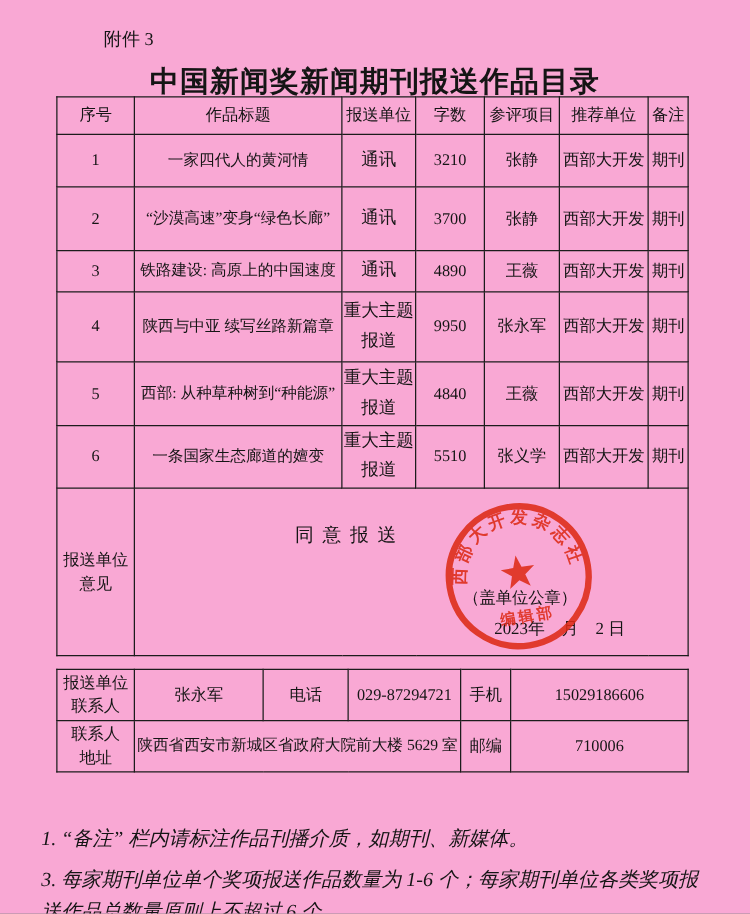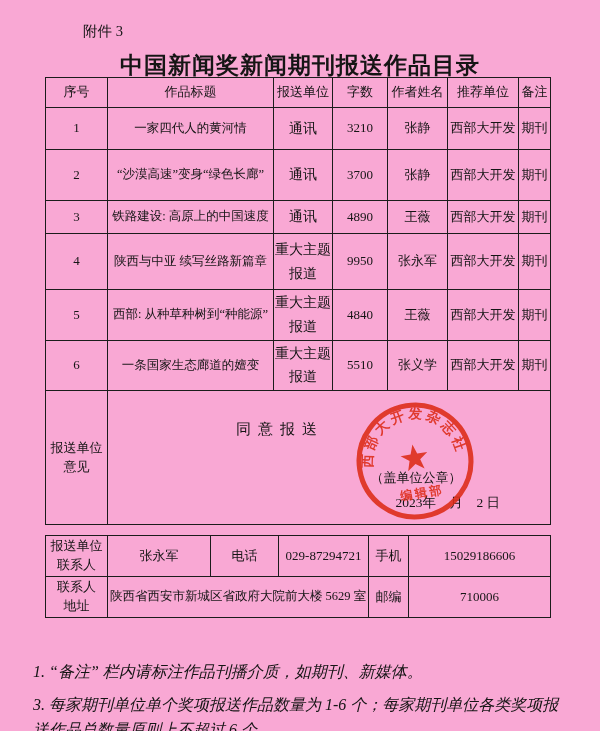--- a/index.html
+++ b/index.html
@@ -56,21 +56,21 @@
         <col style="width:60px">
         <col style="width:71px">
       <col style="width:32px">
     </colgroup>
     <tbody>
         <tr class="h-row">
       <th>序号</th>
       <th>作品标题</th>
       <th>报送单位</th>
       <th>字数</th>
-      <th>作者姓名</th>
+      <th>参评项目</th>
       <th>推荐单位</th>
       <th>备注</th>
     </tr>
     <tr class="r1">
       <td>1</td>
       <td class="c-title">一家四代人的黄河情</td>
       <td class="c-cat">通讯</td>
       <td>3210</td>
       <td>张静</td>
       <td>西部大开发</td>

